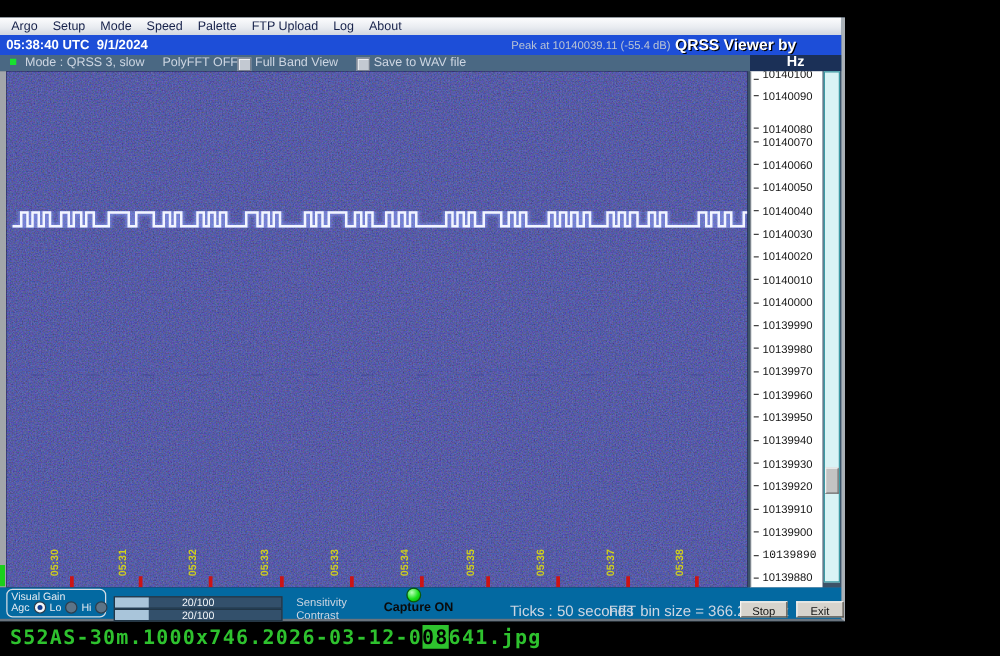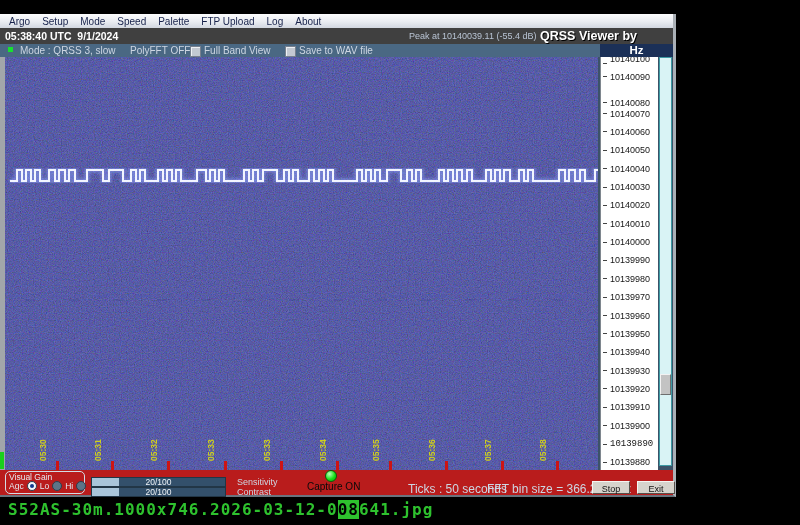--- a/index.html
+++ b/index.html
@@ -6,21 +6,21 @@
   body{width:800px;height:525px;background:#000;position:relative;overflow:hidden;
        font-family:"Liberation Sans",sans-serif;-webkit-font-smoothing:none;}
   .app{position:absolute;left:0;top:14px;width:673px;height:481px;background:#4a6883;
        border-right:3px solid #aab0b6;border-bottom:2px solid #6a747e;}
   
   .menubar{position:absolute;left:0;top:0;width:673px;height:14px;
            background:linear-gradient(#fdfdfe,#e9ecf1 55%,#d2d7e0);display:flex;align-items:center;}
   .mi{font-size:10px;color:#16214a;margin-left:12px;cursor:default;}
   .mi:first-child{margin-left:9px;}
   
-  .statusbar{position:absolute;left:0;top:14px;width:673px;height:16px;background:#404040;}
+  .statusbar{position:absolute;left:0;top:14px;width:673px;height:16px;background:#1d4ed8;}
   .st-time{position:absolute;left:5px;top:2px;font-size:10.5px;font-weight:bold;color:#fff;white-space:pre;}
   .st-call{position:absolute;left:128px;top:2px;font-size:10.5px;font-weight:bold;color:#ffe400;}
   .st-peak{position:absolute;left:409px;top:3px;font-size:9px;color:#b9c4d4;}
   .st-title{position:absolute;left:540px;top:1px;font-size:12.5px;font-weight:bold;color:#fff;text-shadow:1px 1px 0 #000;}
   
   .modebar{position:absolute;left:0;top:30px;width:673px;height:13px;background:#4a6883;}
   .md-led{position:absolute;left:8px;top:3px;width:5px;height:5px;background:#17e22f;}
   .md-mode{position:absolute;left:20px;top:1px;font-size:10px;color:#cdd6e2;}
   .md-poly{position:absolute;left:130px;top:1px;font-size:10px;color:#cdd6e2;}
   .chk{position:absolute;top:2px;width:9px;height:9px;background:#c3c9d2;border:1px solid #77808e;
@@ -40,35 +40,35 @@
   .freqpanel{position:absolute;left:600px;top:0;width:57px;height:413px;background:#fff;
              border-left:1px solid #7e868e;overflow:hidden;}
   .fl{position:absolute;left:2px;height:11px;display:flex;align-items:center;gap:3px;
       font-size:9px;color:#151515;white-space:nowrap;}
   .fl i{display:inline-block;width:4px;height:1px;background:#444;}
   
   .vscroll{position:absolute;left:659px;top:0;width:11px;height:407px;background:#d9f3f5;border:1px solid #3d9aa4;}
   .vthumb{position:absolute;left:0px;top:316px;width:9px;height:19px;background:#c3c3c3;
           border:1px solid;border-color:#f2f2f2 #6e6e6e #6e6e6e #f2f2f2;}
   
-  .bottombar{position:absolute;left:0;top:456px;width:673px;height:25px;background:#b91c1c;}
+  .bottombar{position:absolute;left:0;top:456px;width:673px;height:25px;background:#0369a1;}
   .vg-box{position:absolute;left:5px;top:1px;width:78px;height:21px;border:1px solid #d4dce4;border-radius:5px;}
   .vg-title{position:absolute;left:9px;top:2px;font-size:8.5px;color:#e4eaf1;}
   .vg-row{position:absolute;left:9px;top:11px;display:flex;align-items:center;gap:3px;
           font-size:8.5px;color:#e4eaf1;}
   .radio{width:8px;height:8px;border-radius:50%;background:#5d7487;border:1px solid #2e3e4c;position:relative;}
   .radio.sel{background:#f4f6f8;}
   .radio.sel::after{content:"";position:absolute;left:2px;top:2px;width:4px;height:4px;border-radius:50%;background:#123a8c;}
   .slider{position:absolute;left:91px;width:133px;height:8px;background:#33506b;border:1px solid #223646;}
   .slider .fill{position:absolute;left:0;top:0;height:100%;width:20%;background:#a9c5da;}
   .slider .sval{position:absolute;left:0;top:-1px;width:100%;text-align:center;font-size:8.5px;color:#f0f4f8;}
   .lbl-right{position:absolute;font-size:9px;color:#cdd6e2;}
   .cap-led{position:absolute;left:325px;top:0px;width:10px;height:10px;border-radius:50%;
            background:radial-gradient(circle at 35% 30%,#baffba,#19e019 55%,#06a006);border:1px solid #0a5a0a;}
-  .cap-label{position:absolute;left:307px;top:11px;font-size:10px;font-weight:normal;color:#0a0a0a;}
+  .cap-label{position:absolute;left:307px;top:11px;font-size:10px;font-weight:bold;color:#0a0a0a;}
   .info-lbl{position:absolute;top:12px;font-size:12px;color:#cdd6e2;}
   .btn{position:absolute;top:11px;width:38px;height:13px;background:#d6d3cc;border:1px solid;
        border-color:#f6f5f2 #55504a #55504a #f6f5f2;font-size:9px;color:#111;
        text-align:center;line-height:12px;font-family:"Liberation Sans",sans-serif;}
   
   .footer{position:absolute;left:0;top:498px;width:800px;height:22px;background:#000;}
   .fname{position:absolute;left:8px;top:2px;font-family:"DejaVu Sans Mono",monospace;
          font-size:16px;font-weight:bold;color:#2ec22e;letter-spacing:1px;white-space:pre;}
   .fname .inv{background:#2ec22e;color:#000;}
 </style>

